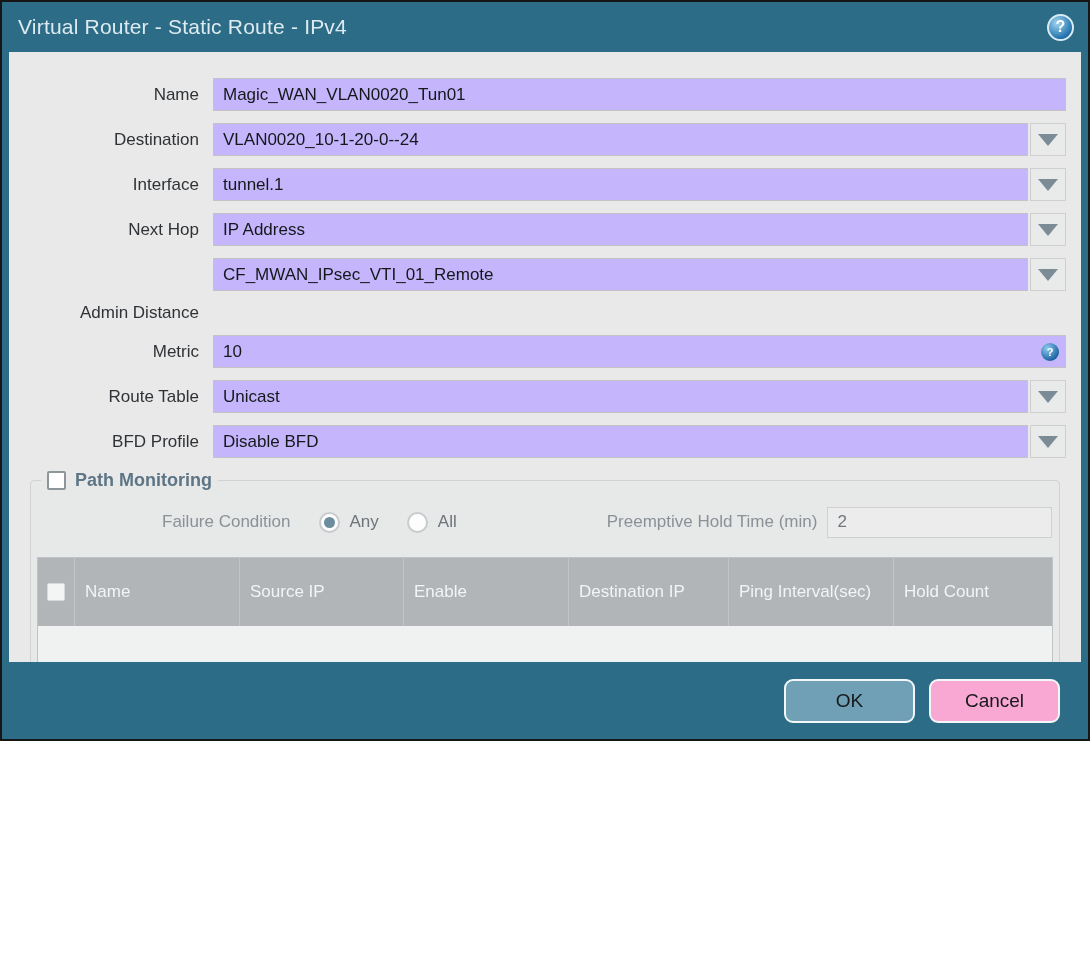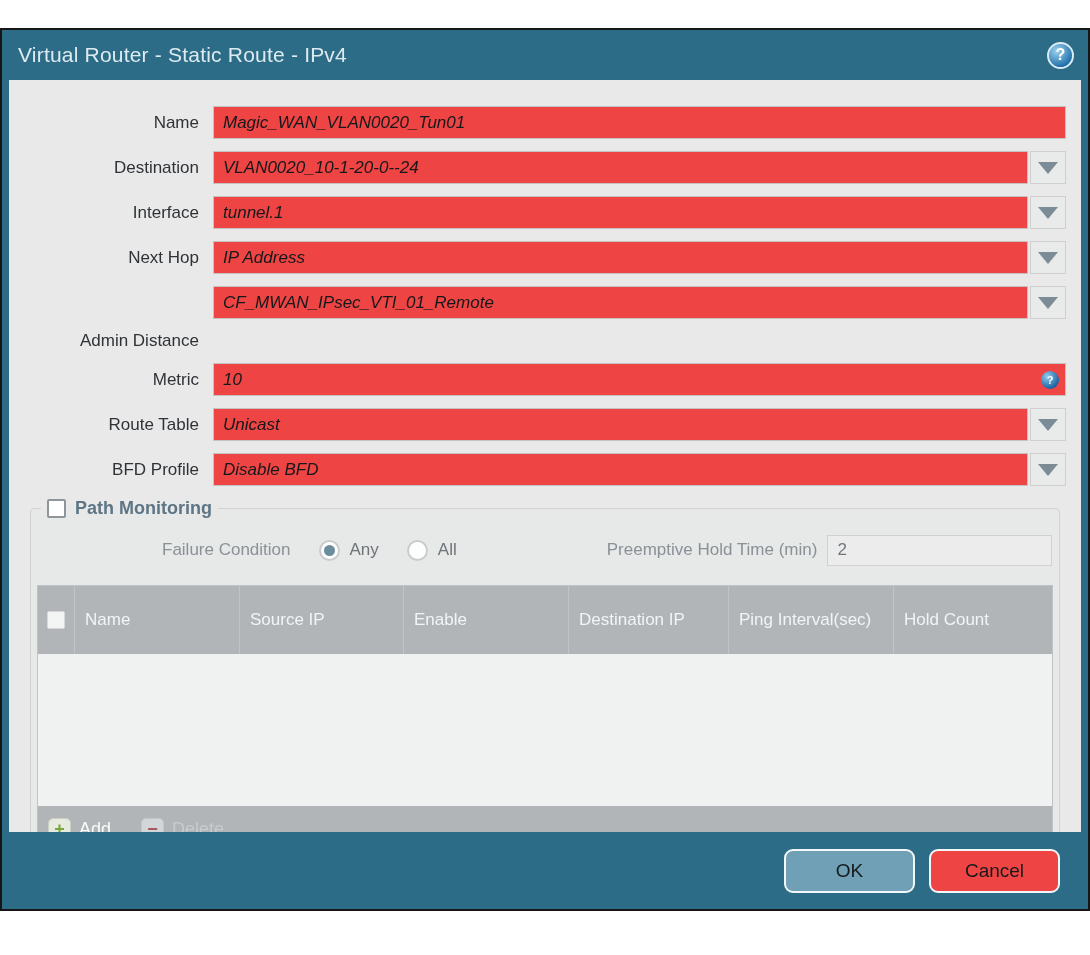--- a/index.html
+++ b/index.html
@@ -1,23 +1,23 @@
 <!DOCTYPE html>
 <html><head>
 <meta charset="utf-8">
 <style>
   * { box-sizing: border-box; margin: 0; padding: 0; }
   html,body { width:1090px; height:955px; }
   body { font-family:"Liberation Sans", sans-serif; background:#fff; }
 
   .dialog {
-    width:1090px; height:883px;
+    width:1090px; height:741px;
     border:2px solid #161616;
     background:#2d6c86;
-    display:flex; flex-direction:column;margin-top:28px;
+    display:flex; flex-direction:column;
   }
 
   
   .titlebar {
     height:50px; flex:0 0 50px;
     display:flex; align-items:center;
     padding:0 14px 0 16px;
   }
   .titlebar .title {
     color:#ddebf1; font-size:21px; letter-spacing:.2px; flex:1;
@@ -38,23 +38,23 @@
   }
 
   .form-row { display:flex; align-items:center; margin-bottom:12px; }
   .form-row .lbl {
     flex:0 0 204px; text-align:right; padding-right:14px;
     font-size:17px; color:#2f3337;
   }
   .form-row .fieldwrap { flex:1; margin-right:15px; display:flex; position:relative; }
 
   input.txt {
-    flex:1; height:33px; border:1px solid #c3c3c3; background:#ef4444;
+    flex:1; height:33px; border:1px solid #c3c3c3; background:#c4b5fd;
     font-family:"Liberation Sans", sans-serif;
-    font-size:17px; color:#15181a; padding:0 9px; outline:none; min-width:0;font-style:italic;
+    font-size:17px; color:#15181a; padding:0 9px; outline:none; min-width:0;
   }
   input.txt::placeholder { color:#9ba1a5; }
 
   .dd-btn {
     flex:0 0 36px; height:33px; margin-left:2px;
     background:#e9eaea; border:1px solid #cfcfcf;
     display:flex; align-items:center; justify-content:center; cursor:pointer;
   }
   .dd-tri {
     width:0; height:0;
@@ -145,21 +145,21 @@
     flex:0 0 77px; display:flex; align-items:center; justify-content:flex-end;
     padding-right:28px; gap:14px; background:#2d6c86;
   }
   .btn {
     width:131px; height:44px; border-radius:9px;
     border:2px solid #f2f7f9; font-family:"Liberation Sans", sans-serif;
     font-size:19px; color:#15191c; cursor:pointer;
     display:flex; align-items:center; justify-content:center;
   }
   .btn.ok { background:#6fa0b5; }
-  .btn.cancel { background:#ef4444; }
+  .btn.cancel { background:#f9a8d4; }
 </style>
 </head>
 <body>
 
 <div class="dialog">
 
   <div class="titlebar">
     <div class="title">Virtual Router - Static Route - IPv4</div>
     <div class="help-circle">?</div>
   </div>

